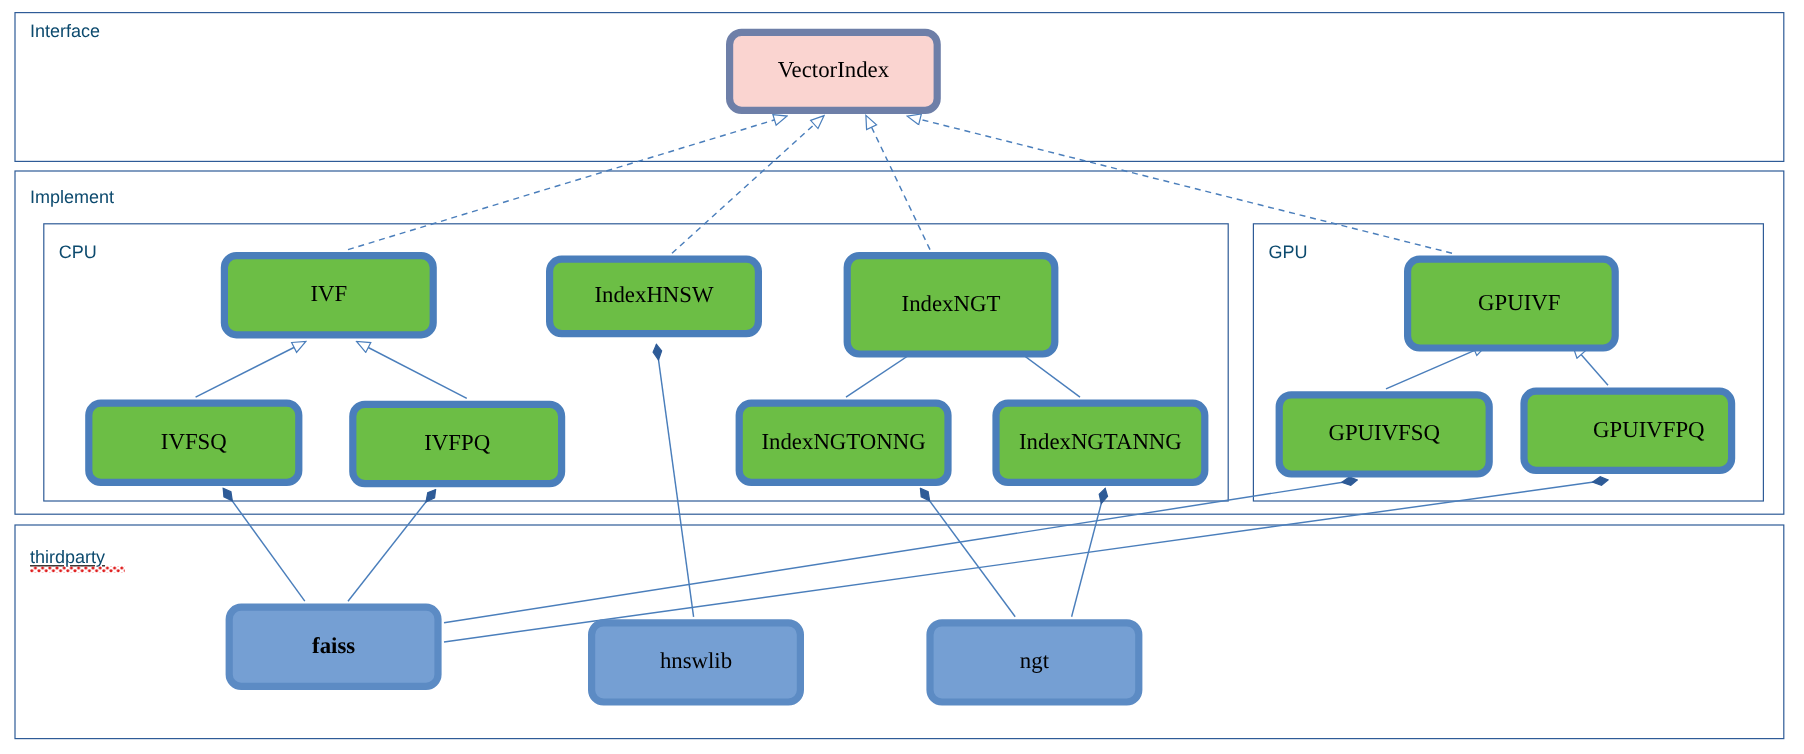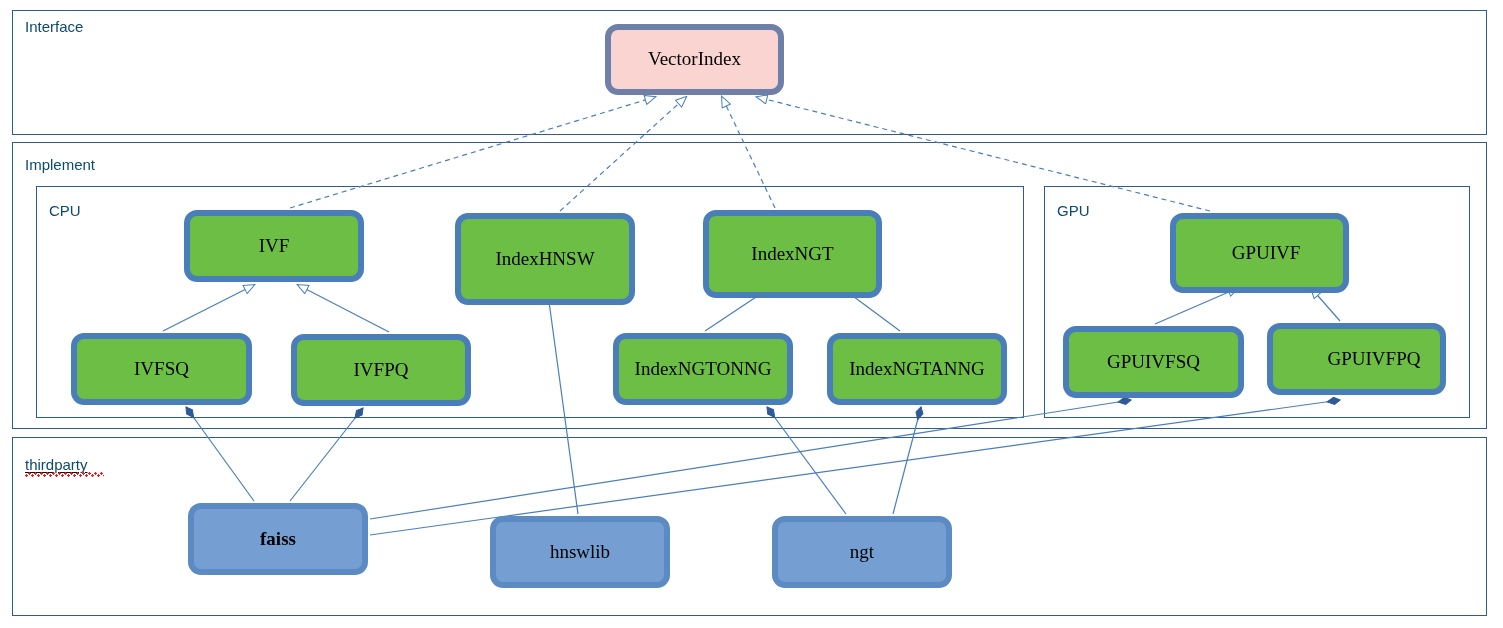--- a/index.html
+++ b/index.html
@@ -125,21 +125,21 @@
       </g>
   </svg>
 
   <div id="node-layer">
       <div class="node iface" style="left: 605px; top: 24px; width: 179px; height: 71px;">
         <span>VectorIndex</span>
       </div>
       <div class="node impl" style="left: 184px; top: 210px; width: 180px; height: 72px;">
         <span>IVF</span>
       </div>
-      <div class="node impl" style="left: 455px; top: 213px; width: 180px; height: 92px;">
+      <div class="node impl" style="left: 455px; top: 213px; width: 180px; height: 68px;">
         <span>IndexHNSW</span>
       </div>
       <div class="node impl" style="left: 703px; top: 210px; width: 179px; height: 88px; text-align: right;">
         <span>IndexNGT</span>
       </div>
       <div class="node impl" style="left: 71px; top: 333px; width: 181px; height: 72px;">
         <span>IVFSQ</span>
       </div>
       <div class="node impl" style="left: 291px; top: 334px; width: 180px; height: 72px;">
         <span>IVFPQ</span>

